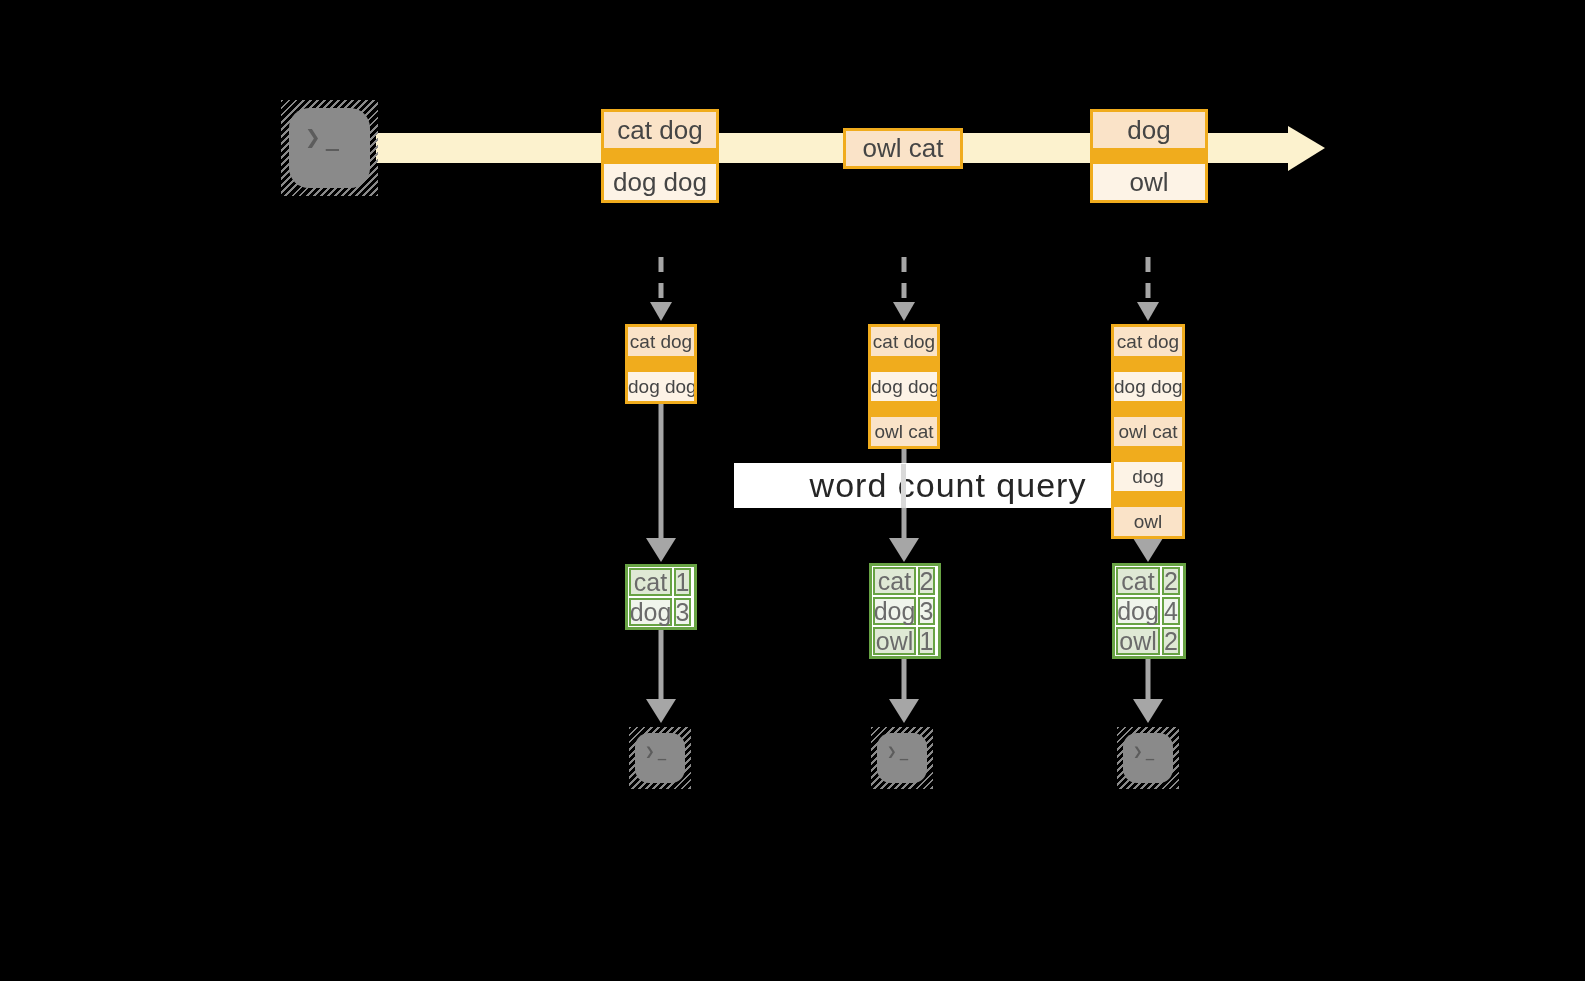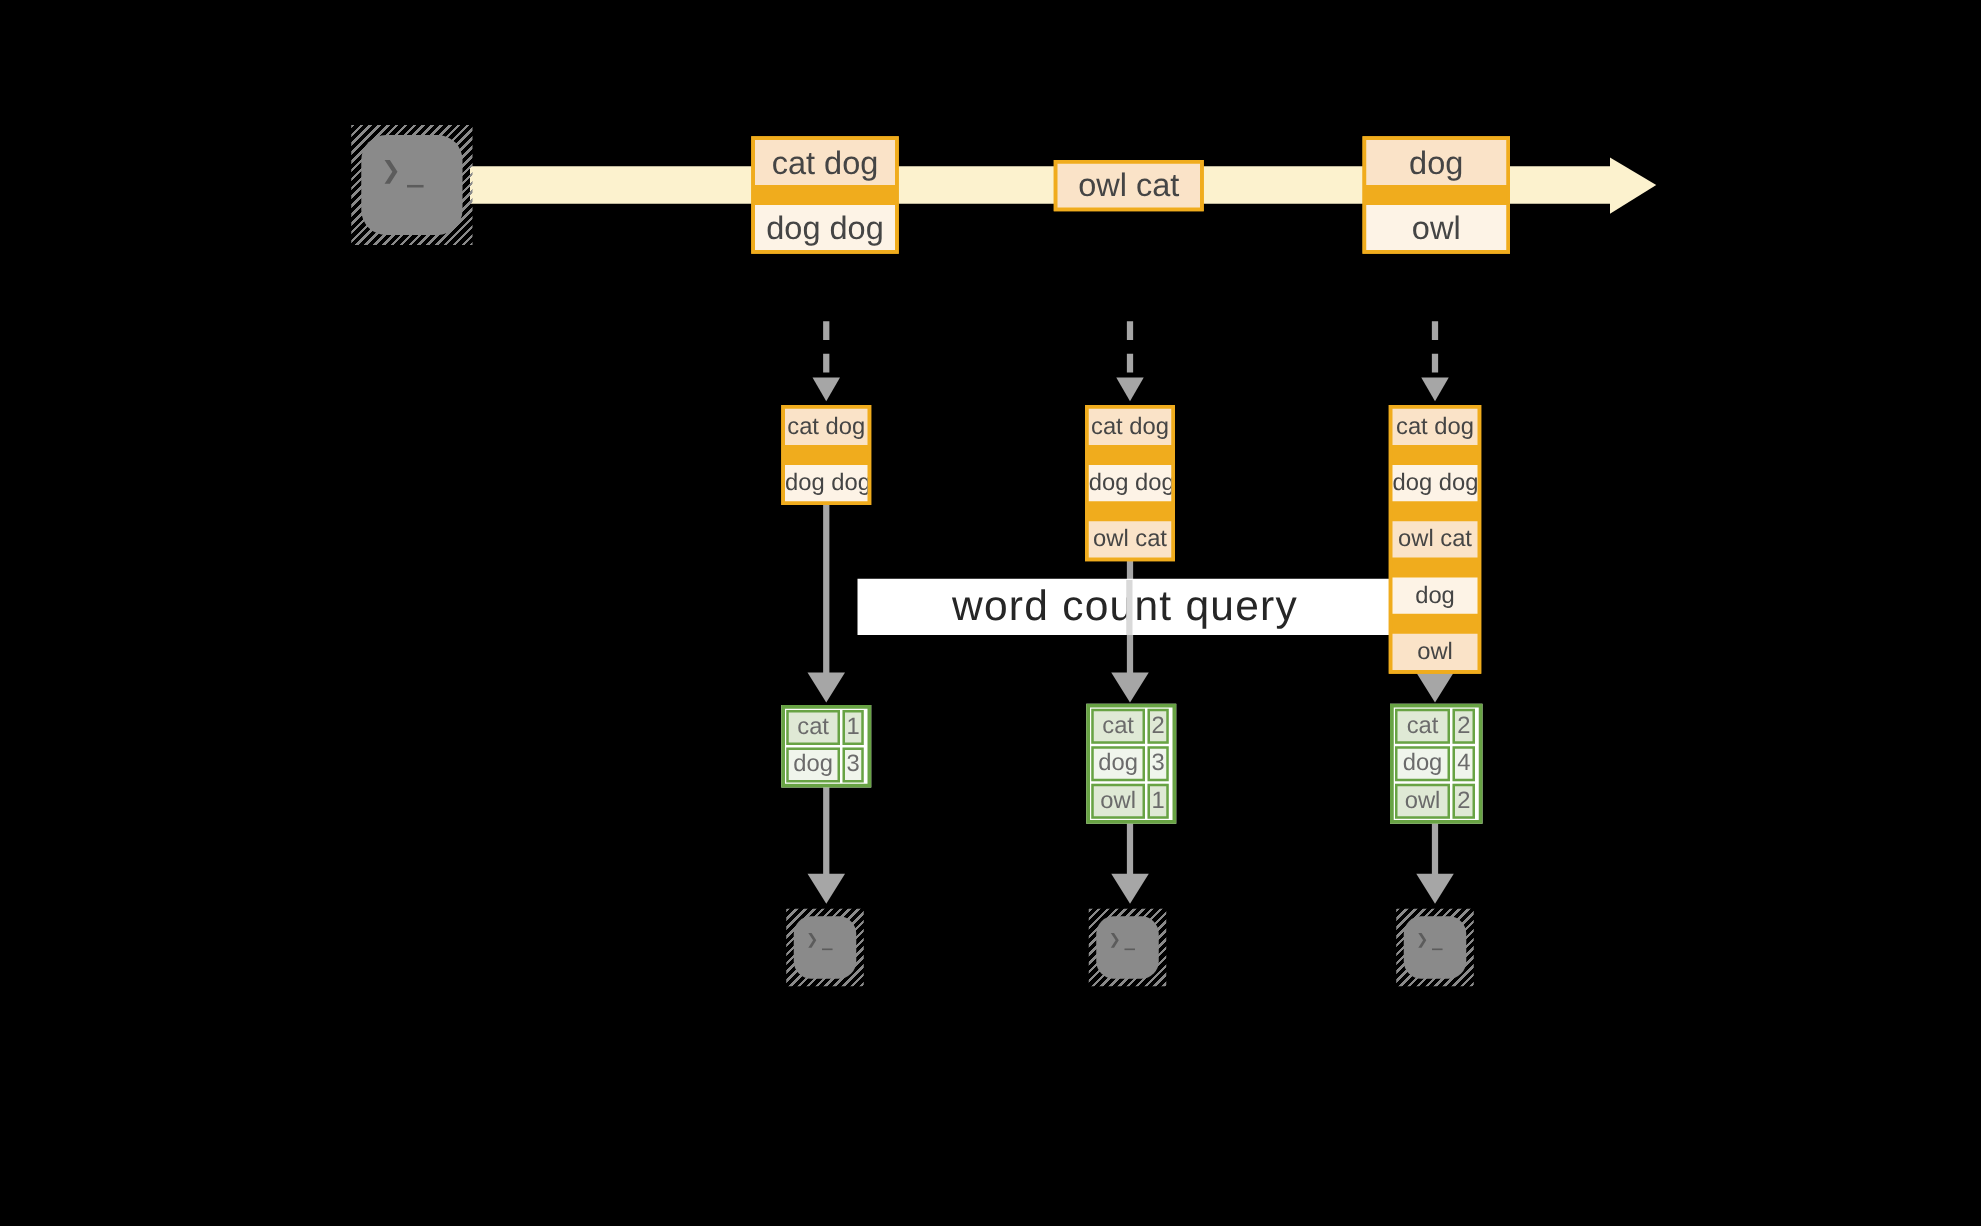--- a/index.html
+++ b/index.html
@@ -14,21 +14,21 @@
   .obox{border:3px solid #F0AC1D;background:#F0AC1D;box-sizing:border-box;z-index:4;}
   .obox .row{background:#FDF3E6;color:#454545;text-align:center;overflow:hidden;white-space:nowrap;}
   .obox .row.dark{background:#FAE3C8;}
   .obox .row + .row{margin-top:16px;}
   .bigrow{height:36px;line-height:36px;font-size:26px;}
   .midrow{height:29px;line-height:29px;font-size:19px;color:#4C4C4C;}
 
   
   .gtable{border:3px solid #68A344;background:#fff;padding:1px;box-sizing:border-box;
           display:grid;grid-gap:2px;z-index:4;}
-  .gcell{border:2px solid #68A344;background:#F0F5EC;color:#6B6B6B;font-size:19px;
+  .gcell{border:2px solid #68A344;background:#F0F5EC;color:#6B6B6B;font-size:25px;
          display:flex;align-items:center;justify-content:center;box-sizing:border-box;height:28px;}
   .gcell.dark{background:#DFE9D5;}
 
   
   .term{box-sizing:border-box;z-index:4;
         background:repeating-linear-gradient(135deg,#8A8A8A 0 2px,rgba(0,0,0,0) 2px 5px);}
   .term-inner{position:absolute;background:#8A8A8A;display:flex;align-items:baseline;}
   .term-glyph{color:#5C5C5C;font-family:"DejaVu Sans Mono","Liberation Mono",monospace;font-weight:bold;}
 
   .qband{background:#FFFFFF;z-index:2;display:flex;align-items:center;justify-content:center;}
@@ -96,21 +96,21 @@
     <div class="row dark midrow">owl cat</div>
   </div>
   <div class="abs obox" style="left:1111px;top:324px;width:74px;">
     <div class="row dark midrow">cat dog</div>
     <div class="row midrow">dog dog</div>
     <div class="row dark midrow">owl cat</div>
     <div class="row midrow">dog</div>
     <div class="row dark midrow">owl</div>
   </div>
 
-  <div class="abs qband" style="left:686px;top:463px;width:428px;height:45px;">
+  <div class="abs qband" style="left:734px;top:463px;width:428px;height:45px;">
     <span>word count query</span>
   </div>
   <div class="abs lineover" style="left:901px;top:464px;width:5px;height:44px;"></div>
 
   <div class="abs gtable" style="left:625px;top:564px;width:72px;grid-template-columns:43px 17px;">
     <div class="gcell dark">cat</div>
     <div class="gcell dark">1</div>
     <div class="gcell">dog</div>
     <div class="gcell">3</div>
   </div>

